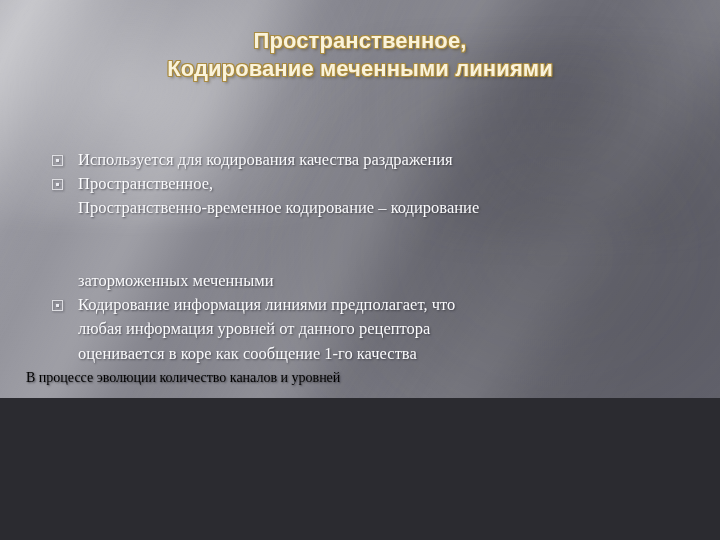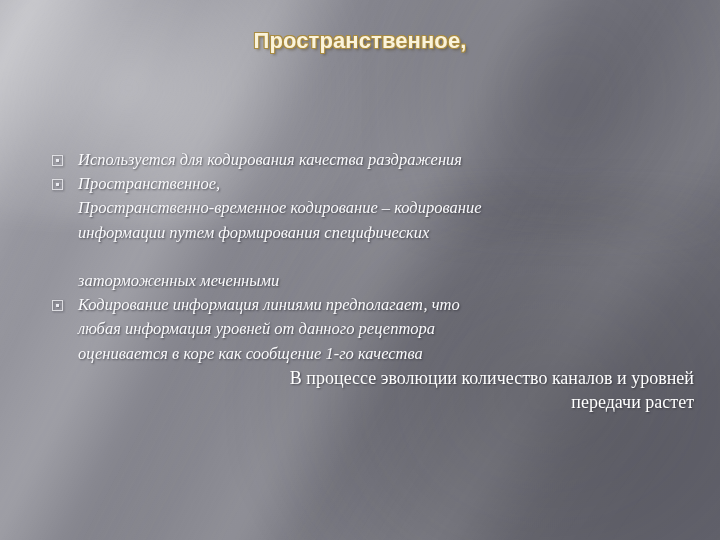--- a/index.html
+++ b/index.html
@@ -5,21 +5,21 @@
 <style>
   html, body {
     margin: 0;
     padding: 0;
     background: #2b2b30;
   }
 
   .slide {
     position: relative;
     width: 720px;
-    height: 540px;
+    height: 398px;
     overflow: hidden;
     font-family: "Liberation Serif", "DejaVu Serif", serif;
     
     background: #7b7b83;
   }
 
   
   .bg-base {
     position: absolute;
     inset: 0;
@@ -174,21 +174,20 @@
     position: absolute;
     left: 52px;
     right: 26px;
     top: 148px;
   }
 
   .bullet-item {
     display: flex;
     align-items: flex-start;
     margin-bottom: 0;
-    font-style: italic;
   }
 
   .bullet-marker {
     flex: 0 0 auto;
     width: 11px;
     height: 11px;
     margin-top: 7px;
     margin-right: 15px;
     box-sizing: border-box;
     border: 1px solid rgba(236,236,240,0.85);
@@ -210,28 +209,27 @@
 
   .bullet-text {
     flex: 1 1 auto;
     color: #fbfbfd;
     font-size: 16.5px;
     line-height: 24.2px;
     text-shadow: 1px 1px 2px rgba(40,40,48,0.65);
   }
 
   .plain-para {
-    color: #ffffff;
-    font-size: 18px;
+    color: #000000;
+    font-size: 14px;
     line-height: 24.2px;
     text-shadow: 1px 1px 2px rgba(40,40,48,0.65);
     margin-left: -26px;
     text-indent: 0;
     padding-left: 0;
-    text-align: right;
   }
 
   .plain-para .cont {
     display: block;
     padding-left: 28px;
   }
 </style>
 </head>
 <body>
 
@@ -243,37 +241,38 @@
   <div class="bg-streak streak-3"></div>
   <div class="bg-streak streak-4"></div>
   <div class="glow-tl"></div>
   <div class="shade-tr"></div>
   <div class="shade-br"></div>
 
   <div class="content">
 
     <div class="title-block">
       <div class="title-line">Пространственное,</div>
+      <div class="title-line">Кодирование меченными линиями</div>
     </div>
 
     <div class="body-block">
 
       <div class="bullet-item">
         <span class="bullet-marker"></span>
         <div class="bullet-text">
           <span>Используется для кодирования качества раздражения</span>
         </div>
       </div>
 
       <div class="bullet-item">
         <span class="bullet-marker"></span>
         <div class="bullet-text">
           <span>Пространственное,</span><br>
           <span>Пространственно-временное кодирование – кодирование</span><br>
-          <span>информации путем формирования специфических</span><br>
+          <br>
           <br>
           <span>заторможенных меченными</span>
         </div>
       </div>
 
       <div class="bullet-item">
         <span class="bullet-marker"></span>
         <div class="bullet-text">
           <span>Кодирование информация линиями предполагает, что</span><br>
           <span>любая информация уровней от данного рецептора</span><br>

